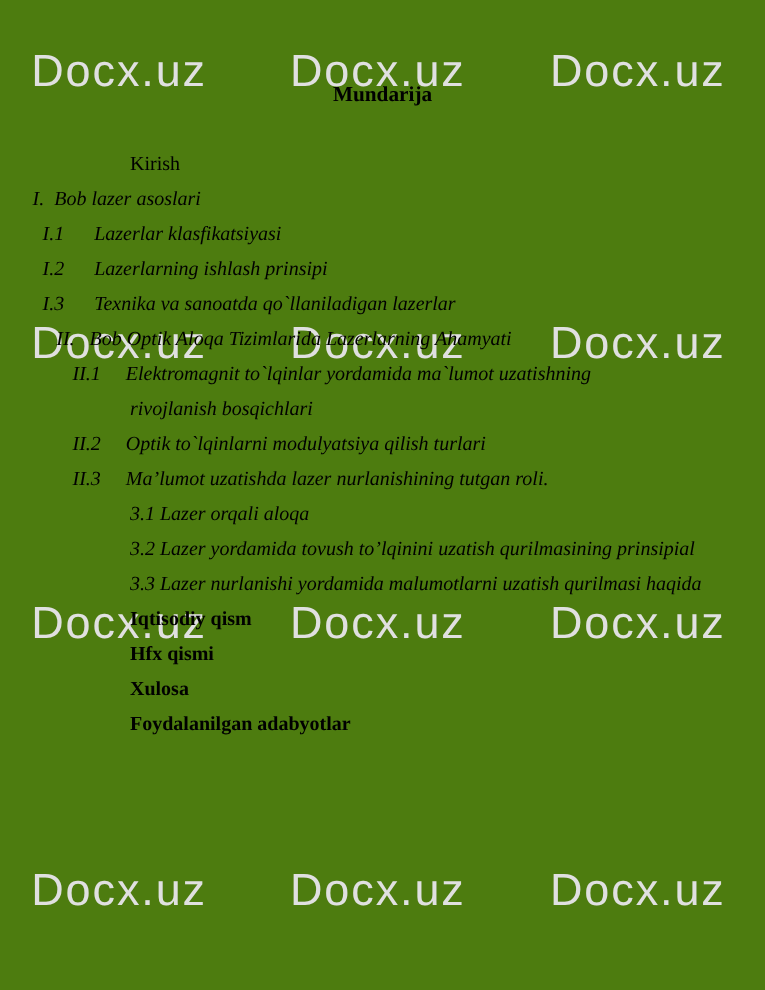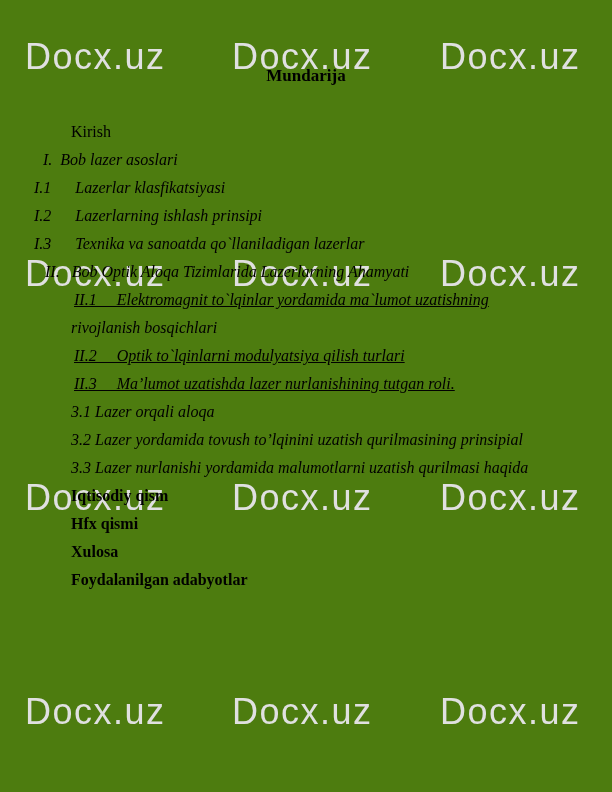--- a/index.html
+++ b/index.html
@@ -49,25 +49,25 @@
     font-size: 17px;
     line-height: 28px;
   }
   .spacer-line { height: 28px; }
   .line {
     line-height: 28px;
     white-space: pre;
   }
   .it { font-style: italic; }
   .b  { font-weight: bold; }
-  .ind-a { padding-left: 71px; }  
-  .ind-b { padding-left: 43px; }  
+  .ind-a { padding-left: 104px; }  
+  .ind-b { padding-left: 26px; }  
   .ind-c { padding-left: 34px; }  
   .ind-d { padding-left: 45px; }  
-  .ind-e { padding-left: 74px; text-decoration: underline; }  
+  .ind-e { padding-left: 58px; }  
 </style>
 </head>
 <body>
 
 <div class="page">
 
   <span class="wm r1 c1" style="color: rgb(224, 224, 224);">Docx.uz</span>
   <span class="wm r1 c2" style="color: rgb(224, 224, 224);">Docx.uz</span>
   <span class="wm r1 c3" style="color: rgb(224, 224, 224);">Docx.uz</span>
   <span class="wm r2 c1" style="color: rgb(224, 224, 224);">Docx.uz</span>

